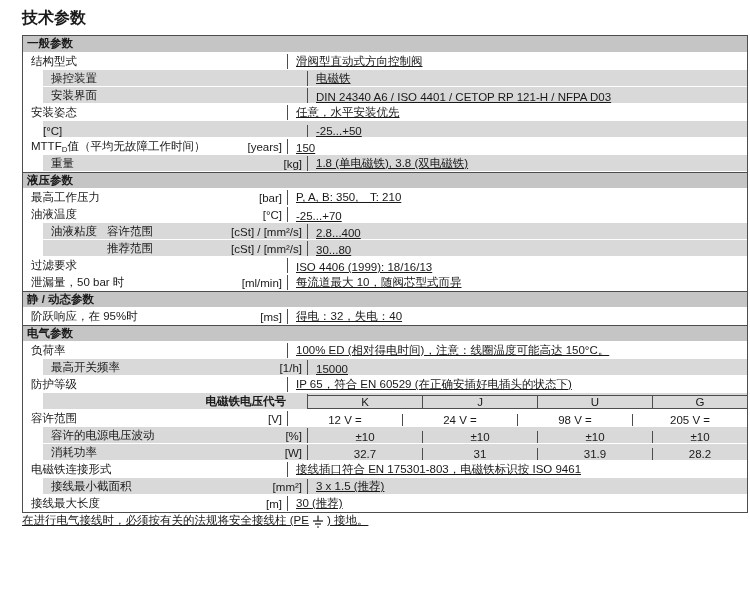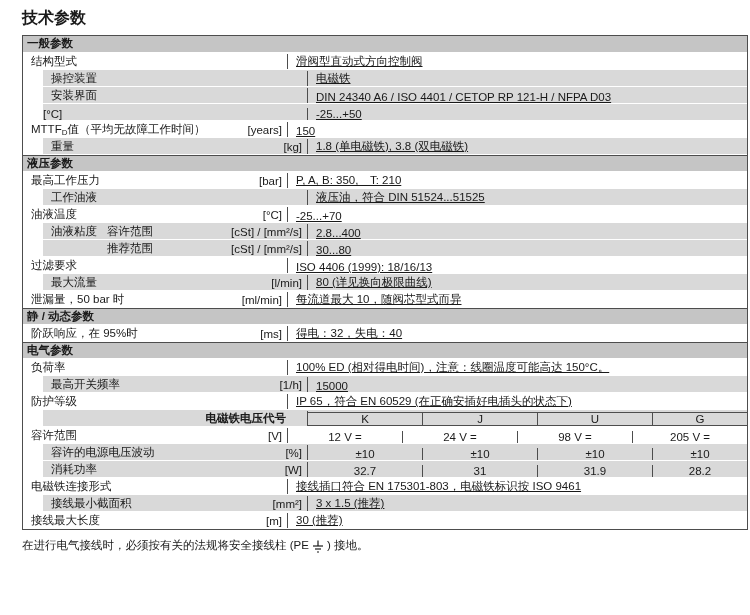--- a/index.html
+++ b/index.html
@@ -27,21 +27,21 @@
   .unit{flex:0 0 auto;padding-right:5px;white-space:nowrap;}
   .val{flex:1 1 auto;padding-left:8px;display:flex;align-items:center;
        white-space:nowrap;overflow:hidden;text-decoration:underline;}
   .sub{font-size:8px;vertical-align:-2px;}
   .l1{display:inline-block;width:56px;}
   .volt-lbl{justify-content:flex-end;font-weight:bold;padding-right:21px;}
   .vcell{flex:0 0 115px;display:flex;align-items:center;justify-content:center;
          border-right:1px solid var(--dark);white-space:nowrap;}
   .vcell.last{flex:1 1 auto;border-right:none;}
   .vhead .vcell{border-top:1px solid var(--dark);border-bottom:1px solid var(--dark);}
-  .footer{margin-top:8px;display:flex;align-items:flex-end;white-space:pre;}
+  .footer{display:flex;align-items:flex-end;white-space:pre;text-decoration:underline;}
   .gnd{margin:0 3px;display:inline-block;}
 </style>
 </head>
 <body>
 
 <div class="page">
   <div class="title">技术参数</div>
 
   <div class="spec-table">
 
@@ -62,20 +62,27 @@
       </div>
       <div class="val">电磁铁</div>
     </div>
     <div class="row g">
       <div class="cell-left">
         <span class="lbl">安装界面</span>
         <span class="unit"></span>
       </div>
       <div class="val">DIN 24340 A6 / ISO 4401 / CETOP RP 121-H / NFPA D03</div>
     </div>
+    <div class="row w">
+      <div class="cell-left">
+        <span class="lbl">安装姿态</span>
+        <span class="unit"></span>
+      </div>
+      <div class="val">任意，水平安装优先</div>
+    </div>
     <div class="row g">
       <div class="cell-left">
         <span class="unit">[°C]</span>
       </div>
       <div class="val">-25...+50</div>
     </div>
     <div class="row w">
       <div class="cell-left">
         <span class="lbl"><span>MTTF</span><span class="sub">D</span><span>值（平均无故障工作时间）</span></span>
         <span class="unit">[years]</span>
@@ -93,27 +100,20 @@
     <div class="sec">
       <span>液压参数</span>
     </div>
     <div class="row w">
       <div class="cell-left">
         <span class="lbl">最高工作压力</span>
         <span class="unit">[bar]</span>
       </div>
       <div class="val">P, A, B: 350,　T: 210</div>
     </div>
-    <div class="row g">
-      <div class="cell-left">
-        <span class="lbl">工作油液</span>
-        <span class="unit"></span>
-      </div>
-      <div class="val">液压油，符合 DIN 51524...51525</div>
-    </div>
     <div class="row w">
       <div class="cell-left">
         <span class="lbl">油液温度</span>
         <span class="unit">[°C]</span>
       </div>
       <div class="val">-25...+70</div>
     </div>
     <div class="row g">
       <div class="cell-left">
         <span class="lbl"><span class="l1">油液粘度</span><span>容许范围</span></span>
@@ -127,27 +127,20 @@
         <span class="unit">[cSt] / [mm²/s]</span>
       </div>
       <div class="val">30...80</div>
     </div>
     <div class="row w">
       <div class="cell-left">
         <span class="lbl">过滤要求</span>
         <span class="unit"></span>
       </div>
       <div class="val">ISO 4406 (1999): 18/16/13</div>
-    </div>
-    <div class="row g">
-      <div class="cell-left">
-        <span class="lbl">最大流量</span>
-        <span class="unit">[l/min]</span>
-      </div>
-      <div class="val">80 (详见换向极限曲线)</div>
     </div>
     <div class="row w">
       <div class="cell-left">
         <span class="lbl">泄漏量，50 bar 时</span>
         <span class="unit">[ml/min]</span>
       </div>
       <div class="val">每流道最大 10，随阀芯型式而异</div>
     </div>
 
     <div class="sec">

